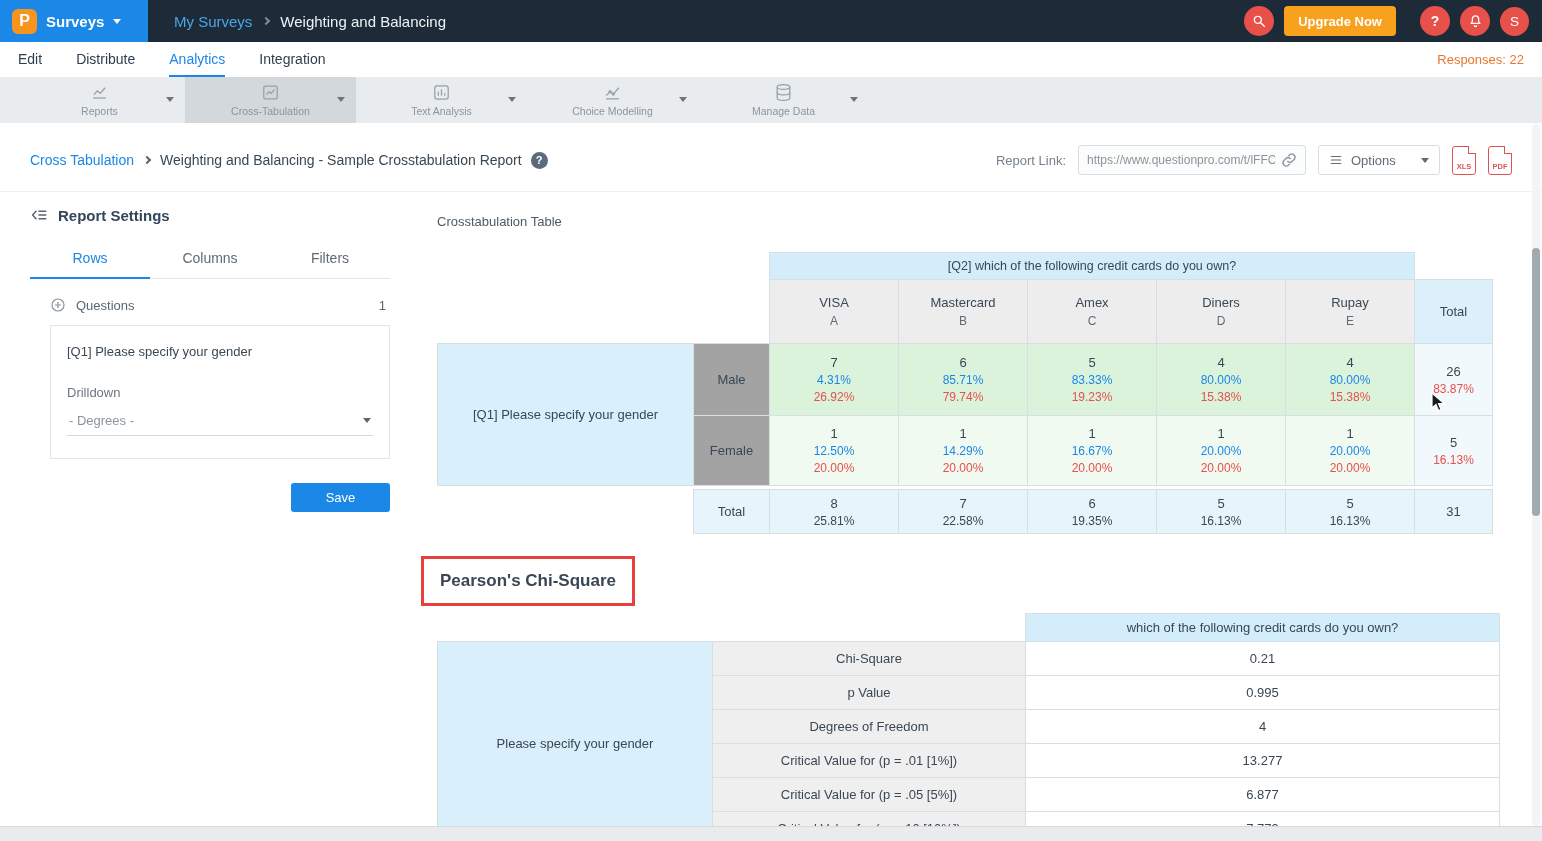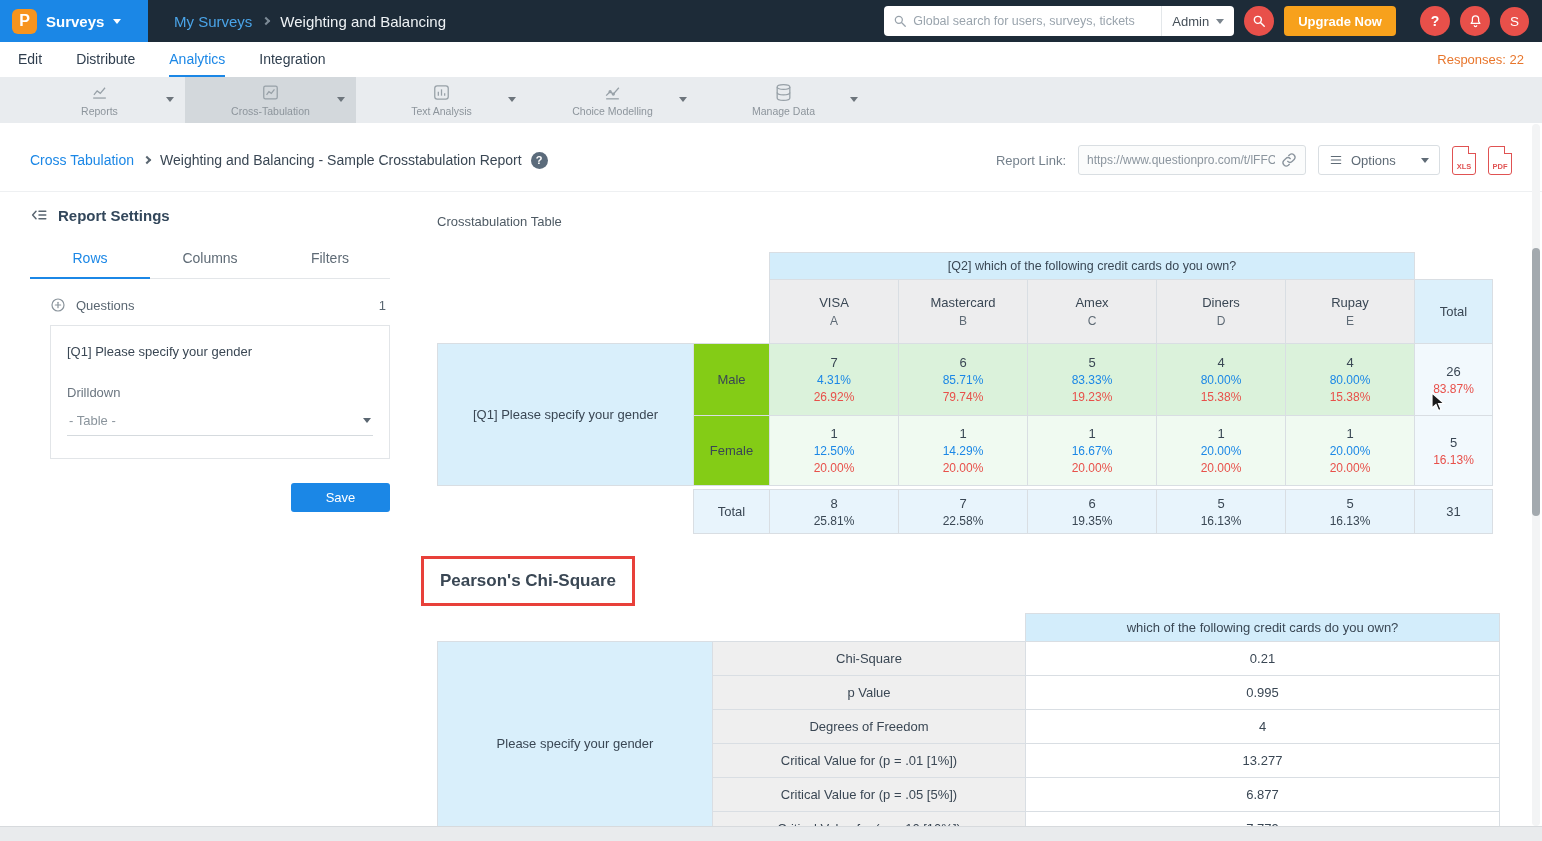--- a/index.html
+++ b/index.html
@@ -84,21 +84,21 @@
   table.ct, table.chi { border-collapse: collapse; table-layout: fixed; }
   table.ct td, table.chi td { border: 1px solid #d9dee3; text-align: center; vertical-align: middle; font-size: 13px; color: #3a4754; padding: 2px; }
   td.blank { border: none !important; background: #fff !important; }
 
   table.ct { margin-top: 23px; width: 1055px; }
   .ct .q2head { background: #d3edfb; height: 27px; font-size: 12.5px; }
   .ct .colhead { background: #ededee; height: 64px; }
   .ct .code { color: #5f6b76; font-size: 12px; margin-top: 4px; }
   .ct .totalhead { background: #dcf0fb; }
   .ct .qcell { background: #d9effb; }
-  .ct .rowlabel { background: #84cc16; }
+  .ct .rowlabel { background: #a3a3a3; }
   .ct .green { background: #dbf2db; height: 72px; }
   .ct .palegreen { background: #f0faf1; height: 70px; }
   .ct .totcol { background: #f2f9fd; }
   .ct .rp { color: #1b87e6; font-size: 12px; margin-top: 3px; }
   .ct .cp { color: #e8504a; font-size: 12px; margin-top: 3px; }
   .ct .dp { color: #3a4754; font-size: 12px; margin-top: 3px; }
   .ct tr.gap td { border: none; height: 4px; padding: 0; background: #fff; }
   .ct .totrow-cell { background: #e8f4fc; height: 44px; }
 
   .pearson-box { display: inline-block; margin: 22px 0 0 -16px; border: 3px solid #e8403a; padding: 12px 16px; font-size: 17px; font-weight: bold; color: #3a4754; background: #fff; }
@@ -122,31 +122,20 @@
     <div class="logo-badge">P</div>
     <span class="product-name">Surveys</span>
     <span class="caret-down"></span>
   </div>
   <div class="top-breadcrumb">
     <span class="tb-parent">My Surveys</span>
     <span class="chev-right"></span>
     <span class="tb-current">Weighting and Balancing</span>
   </div>
   <div class="top-right">
-    <div class="search-pill">
-      <svg width="14" height="14" viewBox="0 0 24 24" fill="none" stroke="#98a2ab" stroke-width="2.2" stroke-linecap="round">
-          <circle cx="10" cy="10" r="6"></circle>
-          <line x1="15" y1="15" x2="21" y2="21"></line>
-        </svg>
-      <input type="text" placeholder="Global search for users, surveys, tickets" style="">
-      <div class="admin-seg">
-        <span>Admin</span>
-        <span class="caret-down"></span>
-      </div>
-    </div>
     <div class="round-btn">
       <svg width="14" height="14" viewBox="0 0 24 24" fill="none" stroke="#fff" stroke-width="2.4" stroke-linecap="round">
           <circle cx="10" cy="10" r="6"></circle>
           <line x1="15" y1="15" x2="21" y2="21"></line>
         </svg>
     </div>
     <button class="upgrade-btn">Upgrade Now</button>
     <div class="round-btn help">?</div>
     <div class="round-btn">
       <svg width="15" height="15" viewBox="0 0 24 24" fill="none" stroke="#fff" stroke-width="2" stroke-linejoin="round">
@@ -269,21 +258,21 @@
           <line x1="12" y1="8" x2="12" y2="16"></line>
           <line x1="8" y1="12" x2="16" y2="12"></line>
         </svg>
       <span>Questions</span>
       <span class="count">1</span>
     </div>
     <div class="question-box">
       <div class="q-text">[Q1] Please specify your gender</div>
       <div class="drill-label">Drilldown</div>
       <div class="select">
-        <span>- Table -</span>
+        <span>- Degrees -</span>
         <span class="caret-down"></span>
       </div>
     </div>
     <button class="save-btn">Save</button>
   </aside>
 
   <main class="main">
     <div class="section-title">Crosstabulation Table</div>
 
     

